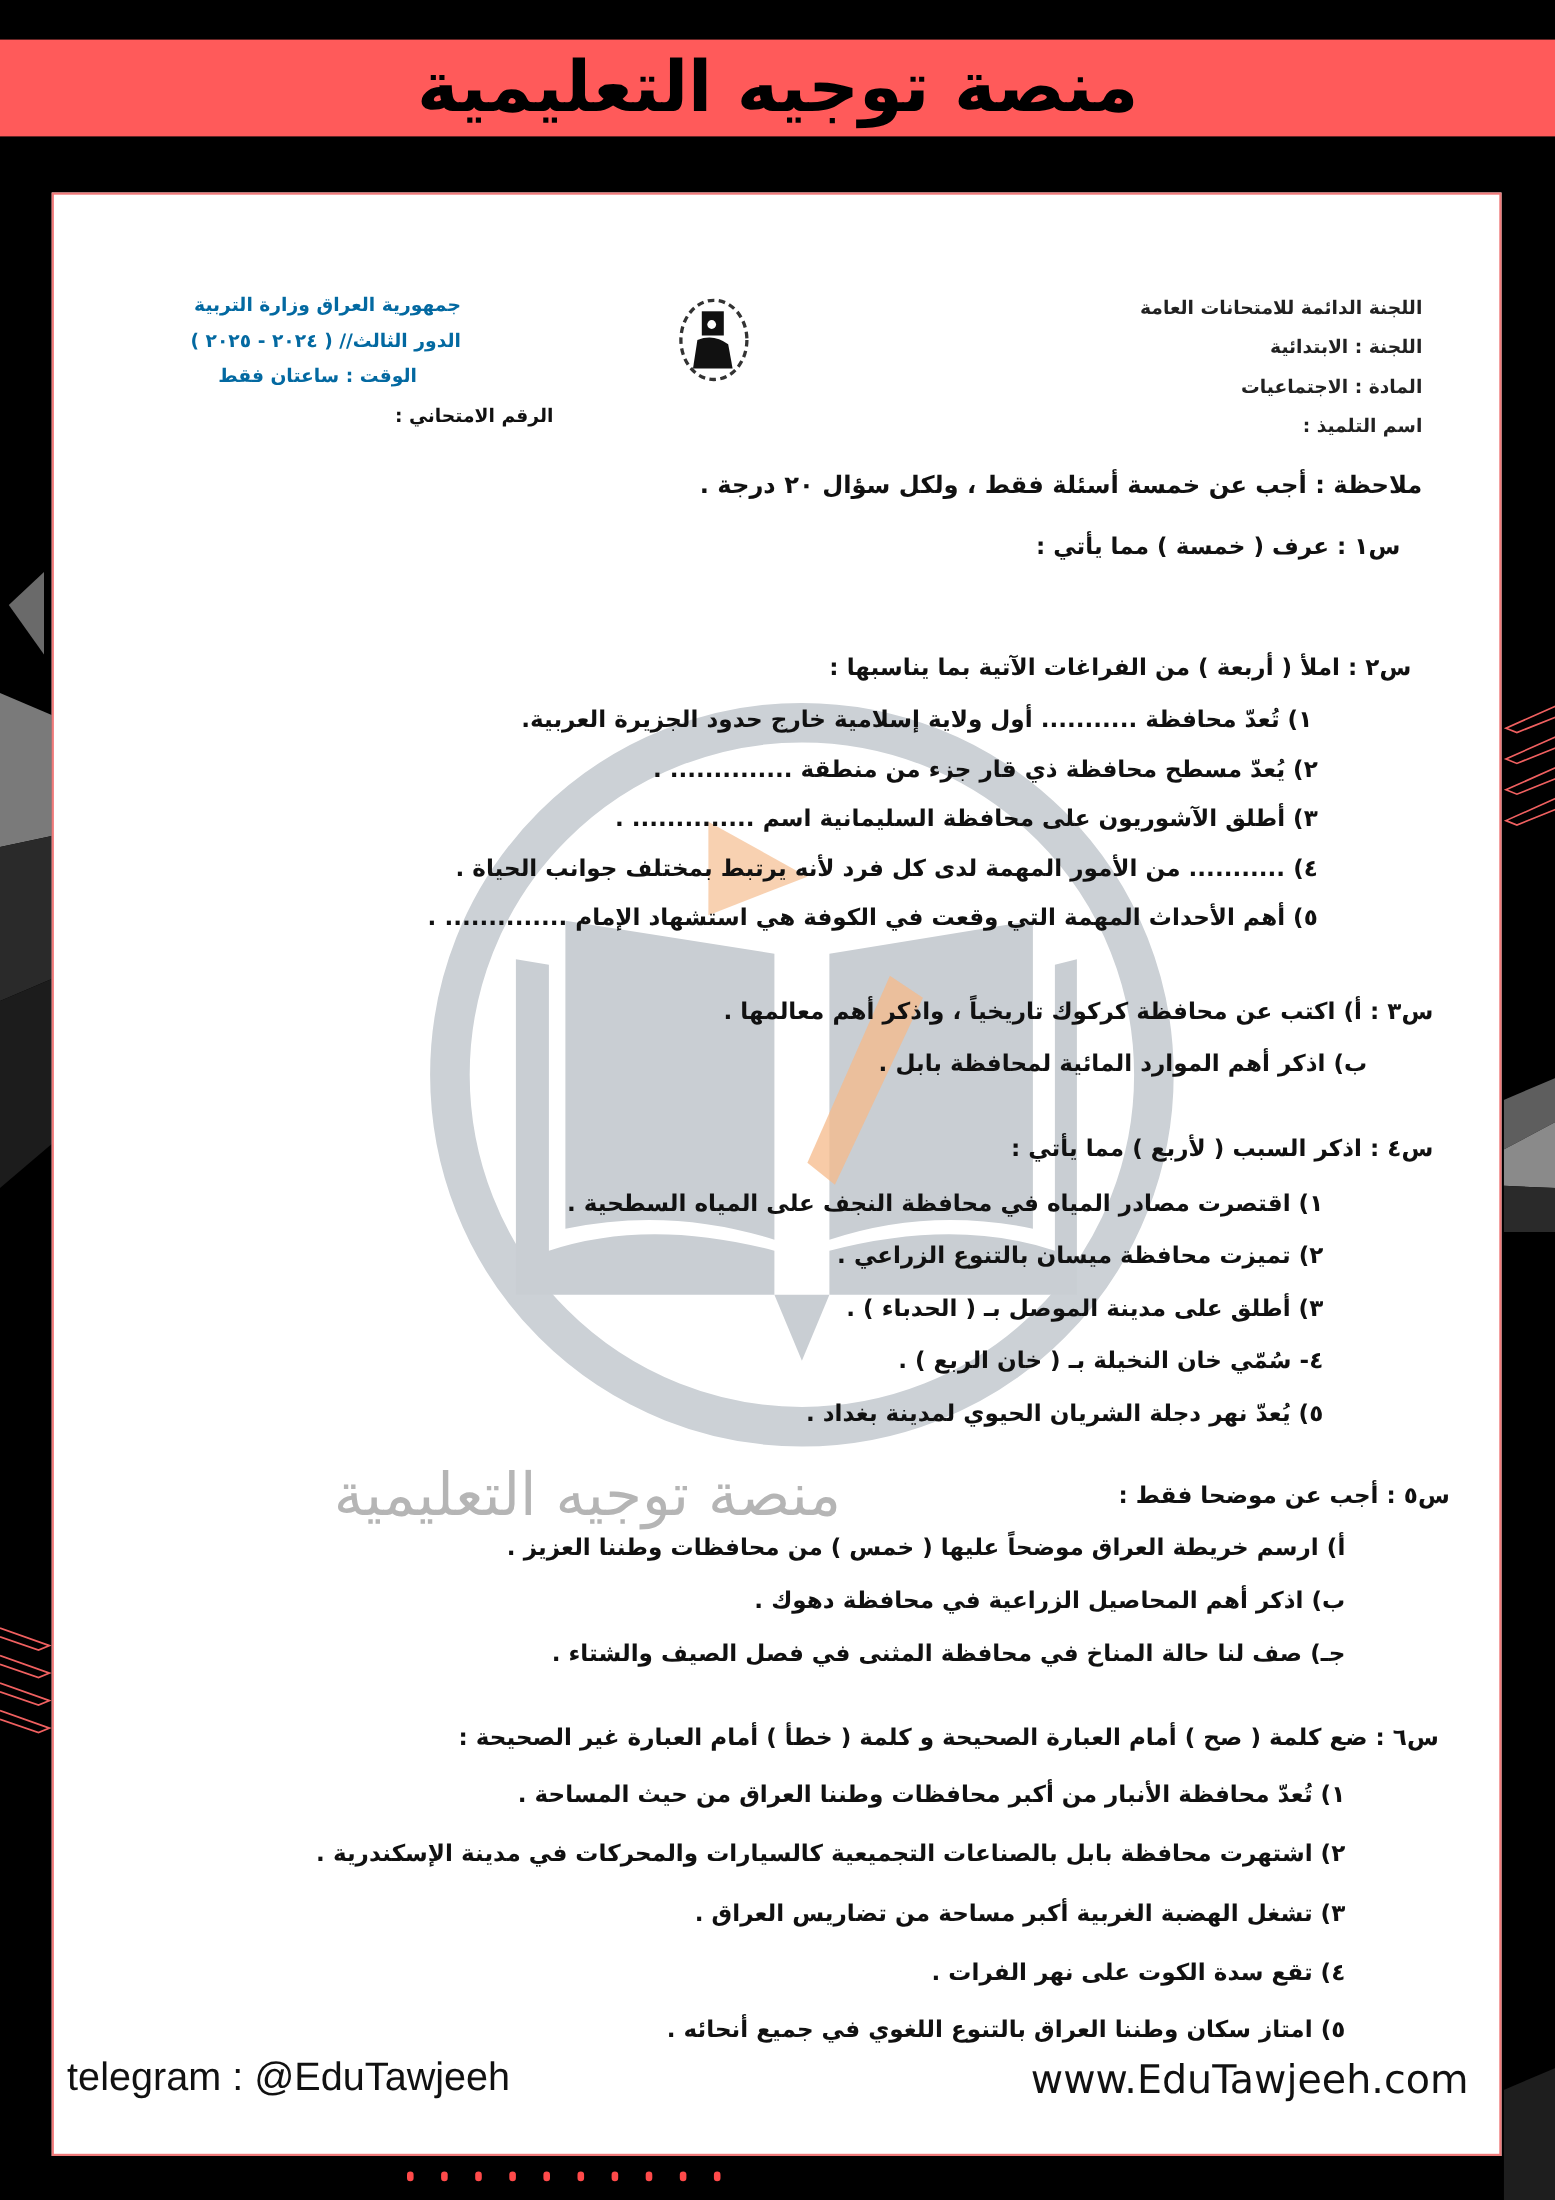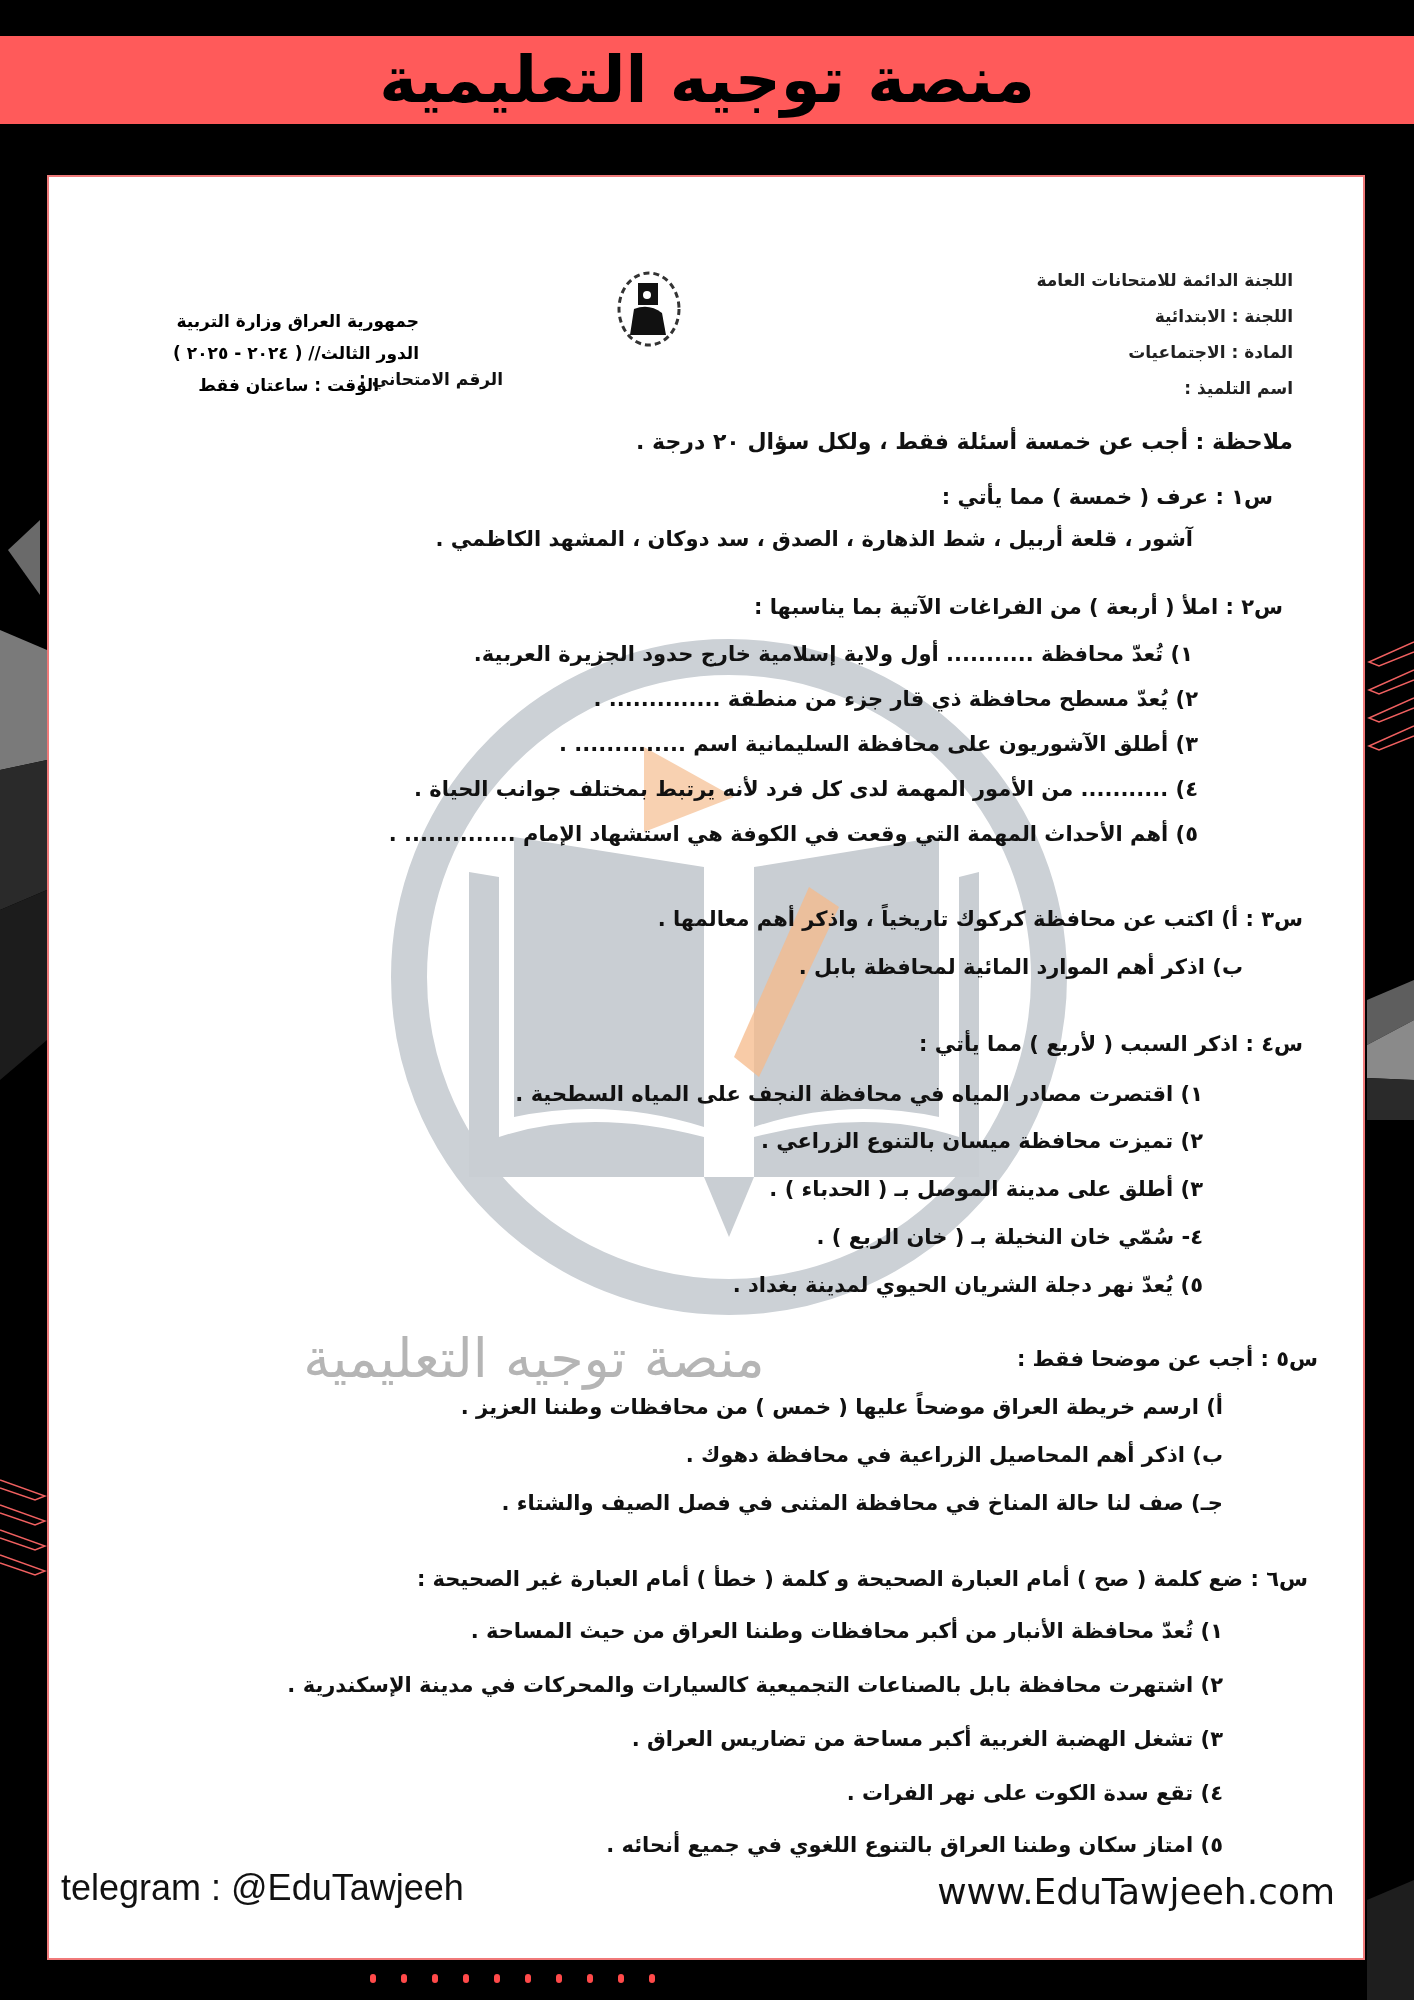--- a/index.html
+++ b/index.html
@@ -21,21 +21,21 @@
     background:#fff; border:2px solid #f07a7a; box-sizing:border-box;
     overflow:hidden;
   }
   .wm-svg { position:absolute; left:290px; top:460px; width:780px; height:720px; opacity:1; }
   .wm-text {
     position:absolute; left:245px; top:1150px; width:480px; text-align:center;
     font-size:54px; color:#b5b5b5; direction:rtl; font-family:"DejaVu Sans", sans-serif;
   }
   .doc { position:absolute; inset:0; direction:rtl; font-family:"DejaVu Sans", sans-serif; color:#111; }
   .hdr-right { position:absolute; right:70px; top:85px; font-size:17px; font-weight:bold; line-height:36px; color:#222; }
-  .hdr-left { position:absolute; left:40px; top:85px; font-size:17px; font-weight:bold; line-height:32px; color:#000000; text-align:right; width:330px;margin-top:43px; }
+  .hdr-left { position:absolute; left:40px; top:85px; font-size:17px; font-weight:bold; line-height:32px; color:#0369a1; text-align:right; width:330px; }
   .exam-no { position:absolute; left:310px; top:192px; font-size:17px; font-weight:bold; }
   .emblem { position:absolute; left:565px; top:92px; width:70px; height:80px; }
   .txt { position:absolute; font-weight:bold; white-space:nowrap; font-size:21px; }
   .footer-tg { position:absolute; left:12px; top:1690px; font-size:36px; color:#111; direction:ltr; font-family:Liberation Sans, sans-serif; }
   .footer-web { position:absolute; right:28px; top:1694px; font-size:36px; color:#111; direction:ltr; font-family:"DejaVu Sans", sans-serif; }
   .dots { position:absolute; left:370px; top:1974px; display:flex; gap:25px; }
   .dot { width:6px; height:9px; border-radius:3px; background:#ff4a4a; }
 </style>
 </head>
 <body>
@@ -102,21 +102,20 @@
     <div class="hdr-left">
       <div>جمهورية العراق   وزارة التربية</div>
       <div>الدور الثالث// ( ٢٠٢٤ - ٢٠٢٥ )</div>
       <div style="padding-right:40px">الوقت : ساعتان فقط</div>
     </div>
     <div class="exam-no">الرقم الامتحاني :</div>
 
     <div class="txt" style="right:70px;top:252px;font-size:22px">ملاحظة : أجب عن خمسة أسئلة فقط ، ولكل سؤال ٢٠ درجة .</div>
 
     <div class="txt" style="right:90px;top:308px">س١ : عرف ( خمسة ) مما يأتي :</div>
-    <div class="txt" style="right:170px;top:350px">آشور ، قلعة أربيل ، شط الذهارة ، الصدق ، سد دوكان ، المشهد الكاظمي .</div>
 
     <div class="txt" style="right:80px;top:418px">س٢ : املأ ( أربعة ) من الفراغات الآتية بما يناسبها :</div>
     <div class="txt" style="right:170px;top:465px">١) تُعدّ محافظة ........... أول ولاية إسلامية خارج حدود الجزيرة العربية.</div>
     <div class="txt" style="right:165px;top:510px">٢) يُعدّ مسطح محافظة ذي قار جزء من منطقة .............. .</div>
     <div class="txt" style="right:165px;top:555px">٣) أطلق الآشوريون على محافظة السليمانية اسم .............. .</div>
     <div class="txt" style="right:165px;top:600px">٤) ........... من الأمور المهمة لدى كل فرد لأنه يرتبط بمختلف جوانب الحياة .</div>
     <div class="txt" style="right:165px;top:645px">٥) أهم الأحداث المهمة التي وقعت في الكوفة هي استشهاد الإمام .............. .</div>
 
     <div class="txt" style="right:60px;top:730px">س٣ : أ) اكتب عن محافظة كركوك تاريخياً ، واذكر أهم معالمها .</div>
     <div class="txt" style="right:120px;top:778px">ب) اذكر أهم الموارد المائية لمحافظة بابل .</div>

